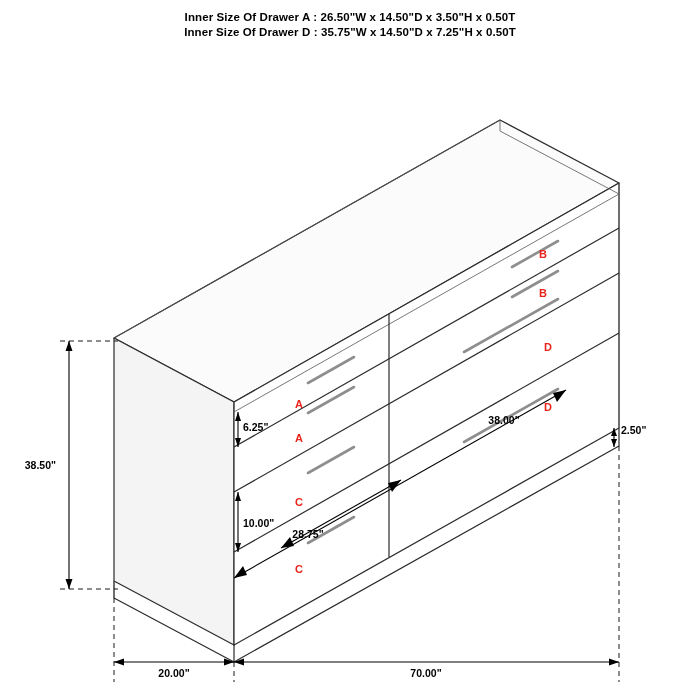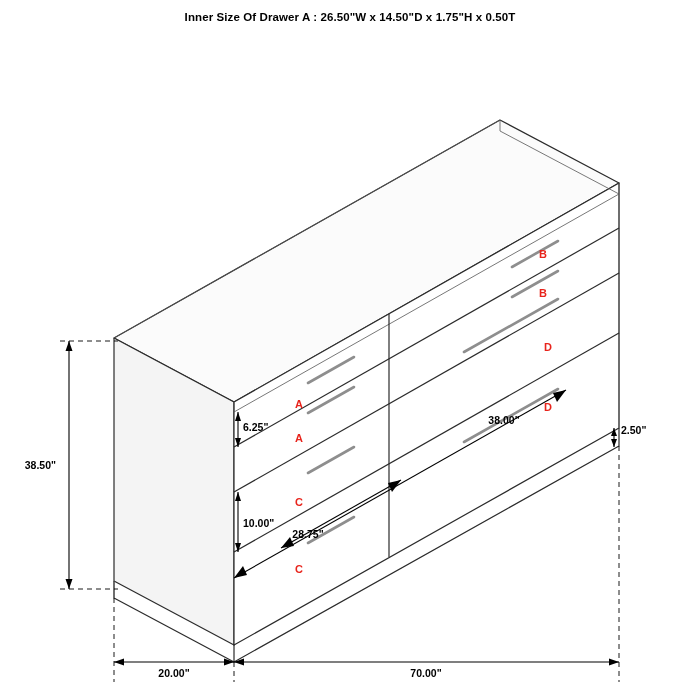--- a/index.html
+++ b/index.html
@@ -94,21 +94,22 @@
     stroke-linecap: round;
     fill: none;
   }
 </style>
 </head>
 <body>
 
 <div id="page">
 
   <div class="specs">
-    <div>Inner Size Of Drawer A : 26.50"W x 14.50"D x 1.75"H x 0.50T</div>
+    <div>Inner Size Of Drawer A : 26.50"W x 14.50"D x 3.50"H x 0.50T</div>
+    <div>Inner Size Of Drawer D : 35.75"W x 14.50"D x 7.25"H x 0.50T</div>
   </div>
 
   <svg class="diagram" viewBox="0 0 700 700">
 
     <polygon class="panel-top" points="114,338 500,120 619,183 234,402"></polygon>
 
     <polygon class="panel-side" points="114,338 234,402 234,645 114,581"></polygon>
 
     <polygon class="panel" points="234,402 619,183 619,428 234,645"></polygon>
 

